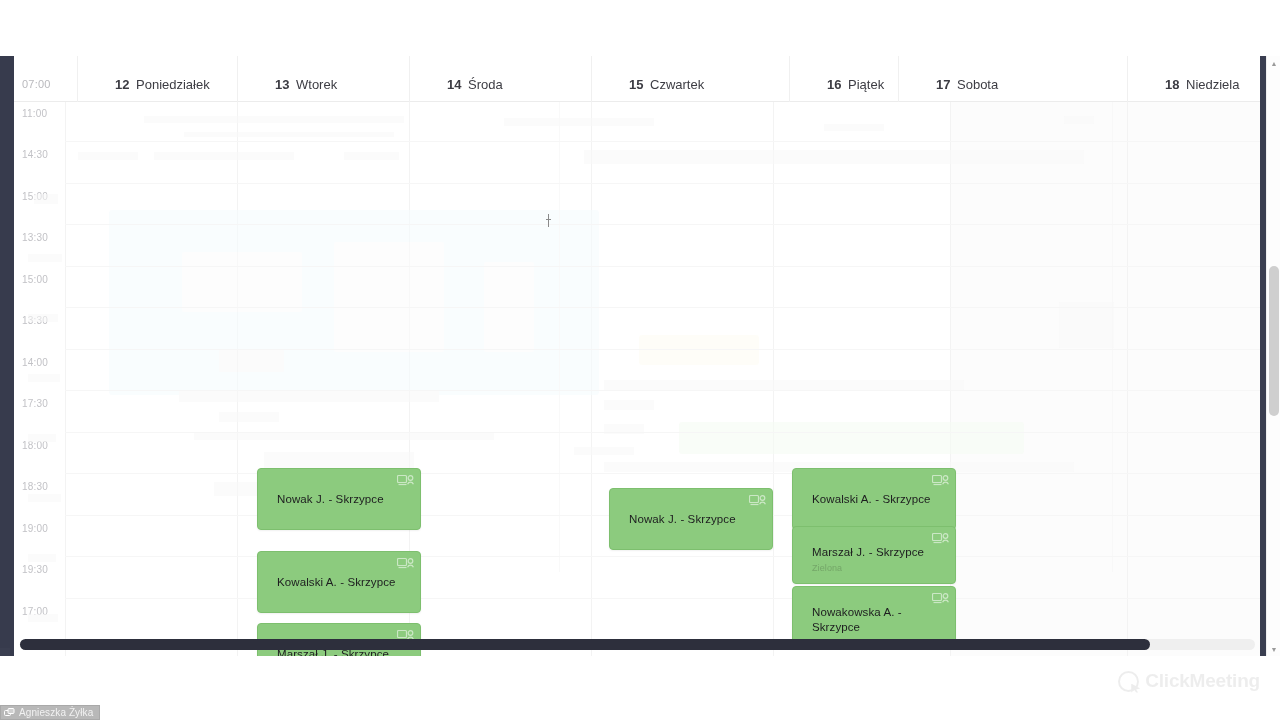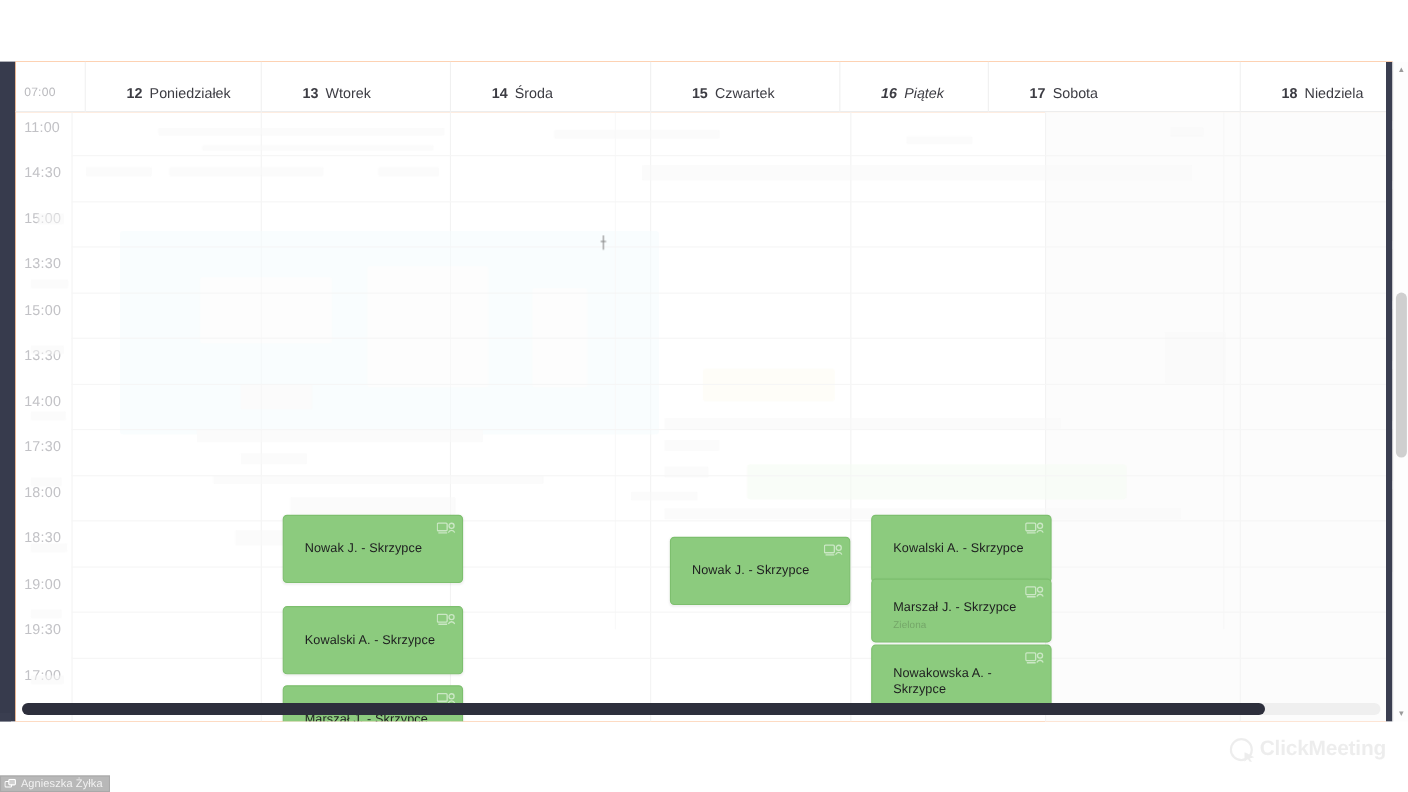--- a/index.html
+++ b/index.html
@@ -33,21 +33,21 @@
     position: absolute; left: 0; top: 648px;
     width: 10px; height: 22px;
     background: #3a3e50;
   }
 
   
   .calendar {
     position: absolute;
     left: 14px; top: 56px;
     width: 1252px; height: 600px;
-    background: #f97316;
+    background: #0f172a;
     overflow: hidden;
   }
 
   
   .cal-header {
     position: absolute; left: 0; top: 0;
     width: 1252px; height: 46px;
     background: #ffffff;
     border-bottom: 1px solid #ececec;
   }
@@ -84,21 +84,21 @@
   .time-gutter {
     position: absolute; left: 0; top: 0;
     width: 51px; height: 554px;
   }
   .time-gutter .slot {
     position: absolute; left: 0;
     width: 51px; height: 41.6px;
   }
   .time-gutter .slot span {
     position: absolute; left: 8px; top: 8px;
-    font-size: 13px; color: #c2c2c6;
+    font-size: 10px; color: #c2c2c6;
     letter-spacing: .2px;
     filter: blur(.4px);
   }
 
   .day-col {
     position: absolute; top: 0; height: 554px;
     border-left: 1px solid #f3f3f3;
   }
   .day-col.weekend { background: #fcfcfc; }
 
@@ -316,21 +316,21 @@
         <span class="dname">Wtorek</span>
       </div>
       <div class="day-head" style="left:395px;width:182px;">
         <span class="dnum">14</span>
         <span class="dname">Środa</span>
       </div>
       <div class="day-head" style="left:577px;width:182px;">
         <span class="dnum">15</span>
         <span class="dname">Czwartek</span>
       </div>
-      <div class="day-head" style="left:749px;width:177px;font-style:italic;">
+      <div class="day-head" style="left:775px;width:177px;">
         <span class="dnum">16</span>
         <span class="dname">Piątek</span>
       </div>
       <div class="day-head" style="left:884px;width:177px;">
         <span class="dnum">17</span>
         <span class="dname">Sobota</span>
       </div>
       <div class="day-head" style="left:1113px;width:139px;">
         <span class="dnum">18</span>
         <span class="dname">Niedziela</span>

